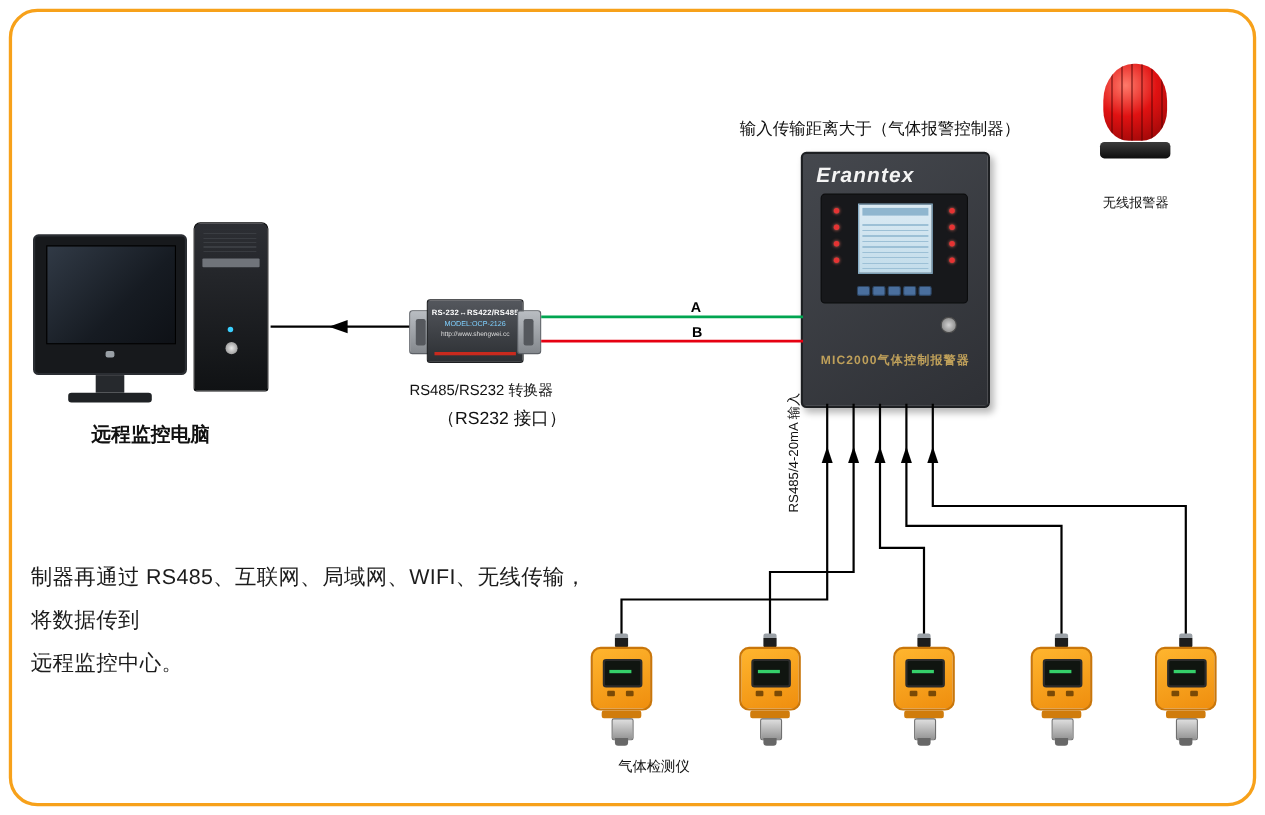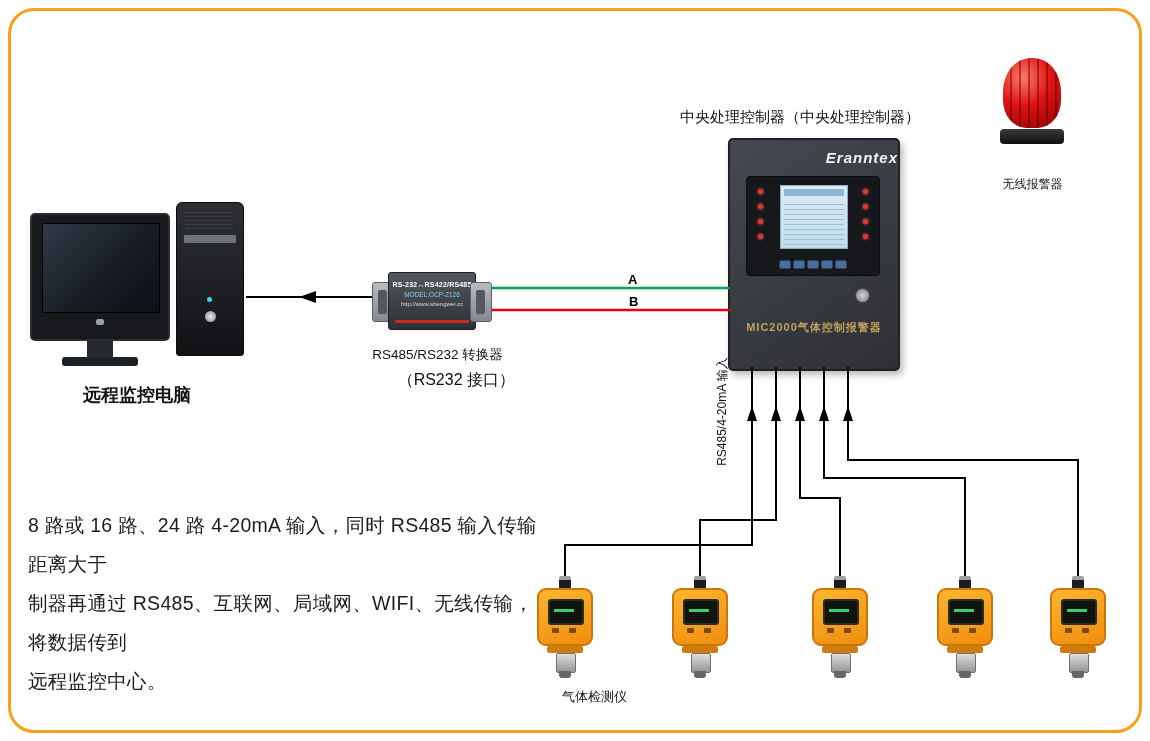--- a/index.html
+++ b/index.html
@@ -48,22 +48,22 @@
                border-radius:3px; padding-top:8px; box-sizing:border-box; text-align:center; }
   .conv-l1 { color:#ffffff; font-size:7px; font-weight:bold; letter-spacing:.2px; }
   .conv-l2 { color:#7fd0ff; font-size:6.5px; margin-top:3px; }
   .conv-l3 { color:#dddddd; font-size:6px; margin-top:3px; }
   .conv-stripe { position:absolute; left:6px; right:6px; bottom:6px; height:3px; background:#c92a1e; }
 
   
   .controller { position:absolute; left:728px; top:138px; width:168px; height:229px;
                 background:linear-gradient(145deg,#45484e,#2e3035); border:2px solid #1e2023;
                 border-radius:5px; box-shadow:3px 4px 7px rgba(0,0,0,.28); }
-  .ctrl-brand { position:absolute; left:0; right:0; top:9px; text-align:right; color:#f4f4f4;
-                font-size:15px; font-weight:bold; font-style:italic; letter-spacing:1px; }
+  .ctrl-brand { position:absolute; left:12px; right:0; top:9px; text-align:left; color:#f4f4f4;
+                font-size:19px; font-weight:bold; font-style:italic; letter-spacing:1px; }
   .ctrl-panel { position:absolute; left:16px; top:36px; width:132px; height:98px;
                 background:#17181b; border:1px solid #0b0c0d; border-radius:4px; }
   .ctrl-screen { position:absolute; left:33px; top:8px; width:66px; height:62px;
                  background:linear-gradient(#dcebf4,#c2dcea); border:1px solid #88aec7; }
   .ctrl-screen::before { content:""; position:absolute; left:3px; right:3px; top:3px; height:7px; background:#8fb6cf; }
   .ctrl-screen::after  { content:""; position:absolute; left:3px; right:3px; top:14px; bottom:3px;
                          background:repeating-linear-gradient(rgba(0,0,0,0) 0 4px,#9cc0d6 4px 5px); }
   .led-col { position:absolute; top:12px; display:flex; flex-direction:column; gap:10px; }
   .led-col-left { left:11px; } .led-col-right { right:11px; }
   .led { width:5px; height:5px; border-radius:50%; background:#e63333; box-shadow:0 0 3px #ff7766; }
@@ -157,21 +157,21 @@
       <div class="conv-l3" data-name="converter-url-text">http://www.shengwei.cc</div>
       <div class="conv-stripe" data-name="converter-stripe"></div>
     </div>
     <div class="conv-port conv-port-r" data-name="db9-connector-right">
         <div class="pins" data-name="db9-pins"></div>
       </div>
   </div>
   <div class="caption lbl-conv1" data-name="converter-caption-line1">RS485/RS232 转换器</div>
   <div class="caption lbl-conv2" data-name="converter-caption-line2">（RS232 接口）</div>
 
-  <div class="caption lbl-controller-title" data-name="controller-title">中央处理控制器（中央处理控制器）</div>
+  <div class="caption lbl-controller-title" data-name="controller-title">输入传输距离大于（气体报警控制器）</div>
   <div class="controller" data-name="controller-box">
     <div class="ctrl-brand" data-name="controller-brand">Eranntex</div>
     <div class="ctrl-panel" data-name="controller-panel">
       <div class="led-col led-col-left" data-name="led-column-left">
         <div class="led" data-name="led-indicator"></div>
         <div class="led" data-name="led-indicator"></div>
         <div class="led" data-name="led-indicator"></div>
         <div class="led" data-name="led-indicator"></div>
       </div>
       <div class="ctrl-screen" data-name="controller-lcd-screen"></div>
@@ -276,18 +276,17 @@
       <div class="det-btn det-btn2" data-name="detector-button"></div>
     </div>
     <div class="det-flange" data-name="detector-flange"></div>
     <div class="det-probe" data-name="detector-sensor-probe"></div>
     <div class="det-tip" data-name="detector-sensor-tip"></div>
   </div>
     </div>
   <div class="caption lbl-detector" data-name="detector-label">气体检测仪</div>
 
   <div class="description" data-name="description-text">
-    <div data-name="description-line">8 路或 16 路、24 路 4-20mA 输入，同时 RS485 输入传输距离大于</div>
     <div data-name="description-line">制器再通过 RS485、互联网、局域网、WIFI、无线传输，将数据传到</div>
     <div data-name="description-line">远程监控中心。</div>
   </div>
 
 </div>
 
 </body></html>

